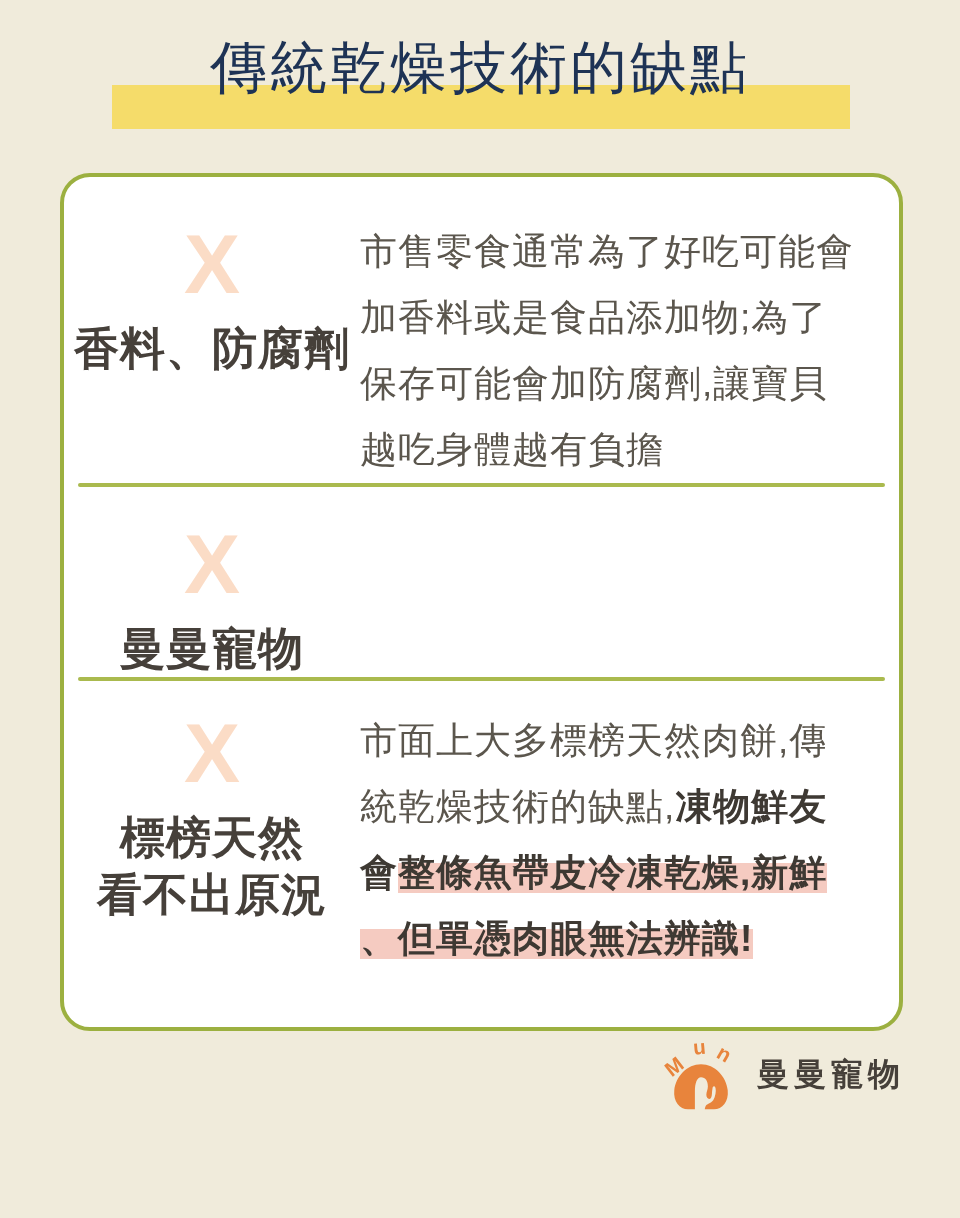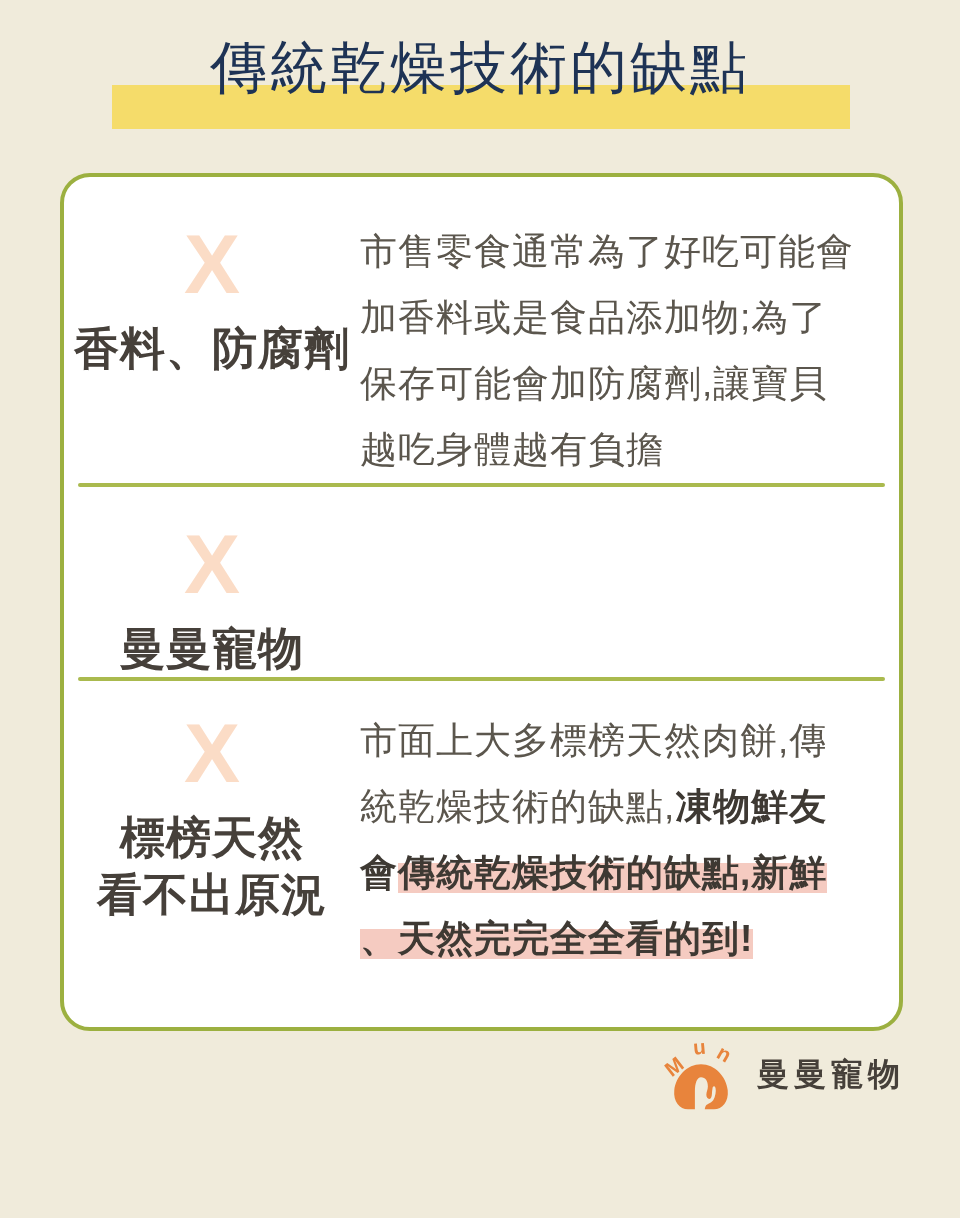--- a/index.html
+++ b/index.html
@@ -165,21 +165,21 @@
       <hr class="divider">
 
       <section class="row row-3">
         <div class="left">
           <div class="x-mark">X</div>
           <h2 class="heading">
             <span class="heading-line">標榜天然</span>
             <span class="heading-line">看不出原況</span>
           </h2>
         </div>
-        <div class="body"><span class="seg">市面上大多標榜天然肉餅,傳統乾燥技術的缺點,</span><span class="seg b">凍物鮮友會</span><span class="seg b hl">傳統乾燥技術的缺點,新鮮、天然完完全全看的到!</span></div>
+        <div class="body"><span class="seg">市面上大多標榜天然肉餅,傳統乾燥技術的缺點,</span><span class="seg b">凍物鮮友會</span><span class="seg b hl">整條魚帶皮冷凍乾燥,新鮮、但單憑肉眼無法辨識!</span></div>
       </section>
 
     </main>
 
   <footer class="footer">
     <svg width="84" height="78" viewBox="0 0 110 100">
       <text class="logo-letter" x="10" y="50" transform="rotate(-38 18 42)">M</text>
       <text class="logo-letter" x="45" y="23" transform="rotate(-5 51 17)">u</text>
       <text class="logo-letter" x="76" y="30" transform="rotate(30 82 24)">n</text>
       <path fill="var(--brand-orange)" fill-rule="evenodd" d="M55,36 C37,36 22,52 20,70 C18.5,85 27,95 38,95 L72,95 C83,95 91.5,85 90,70

